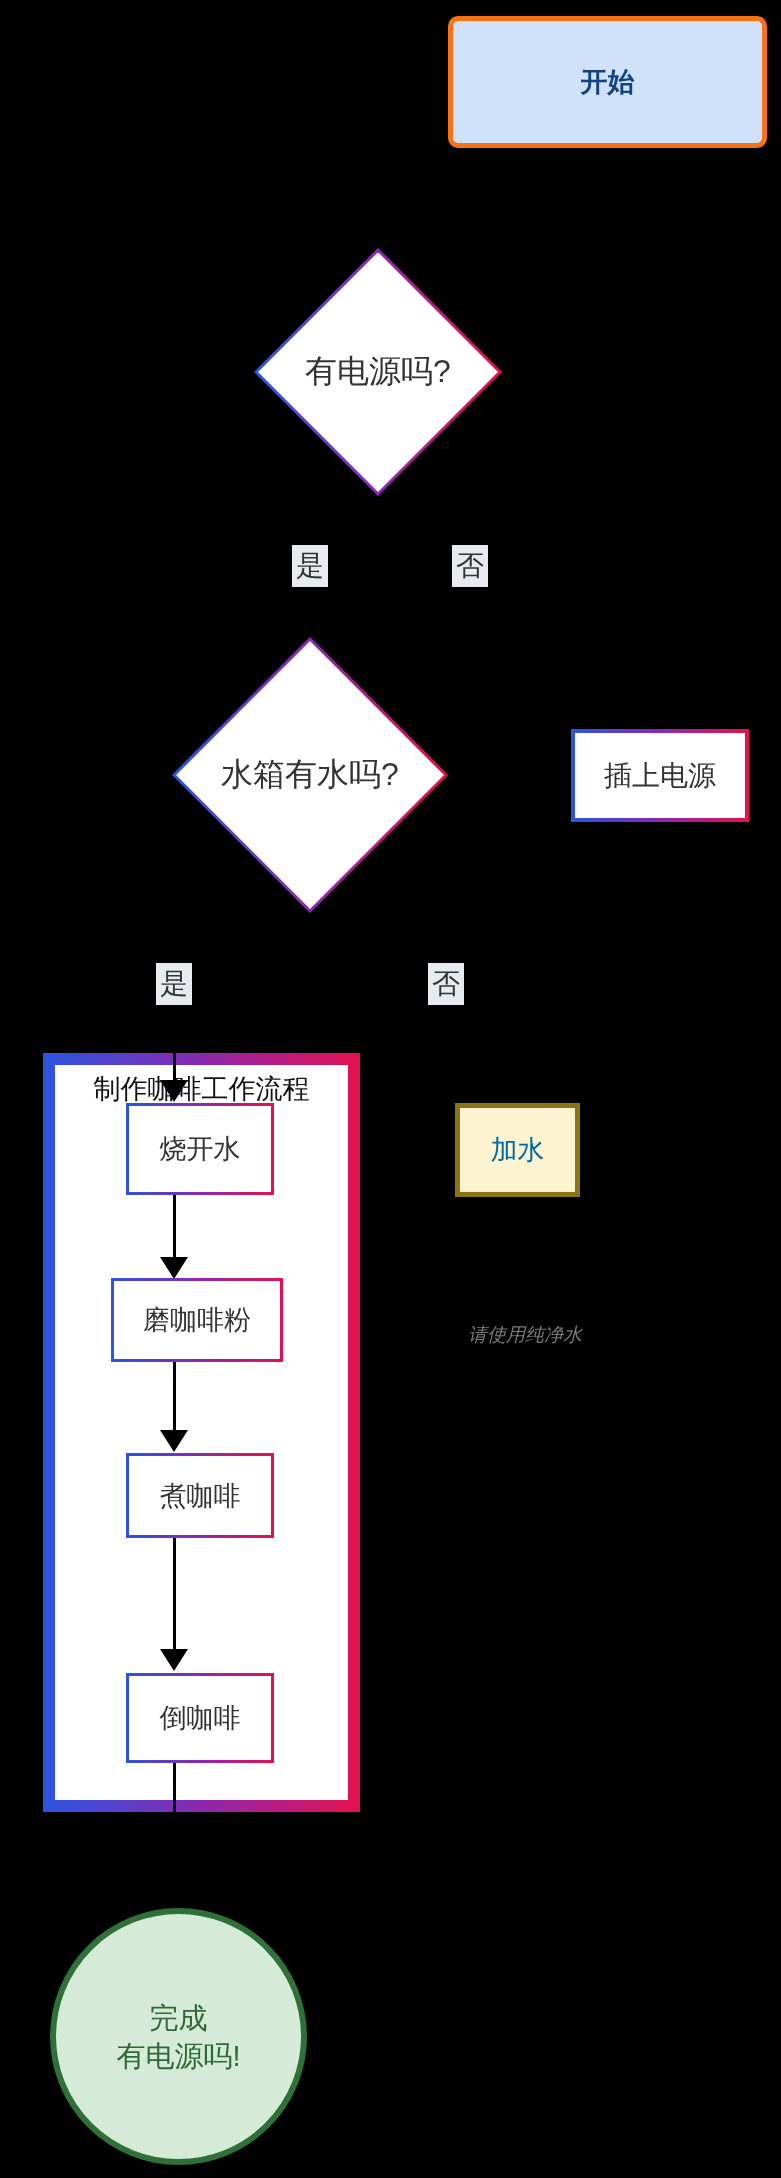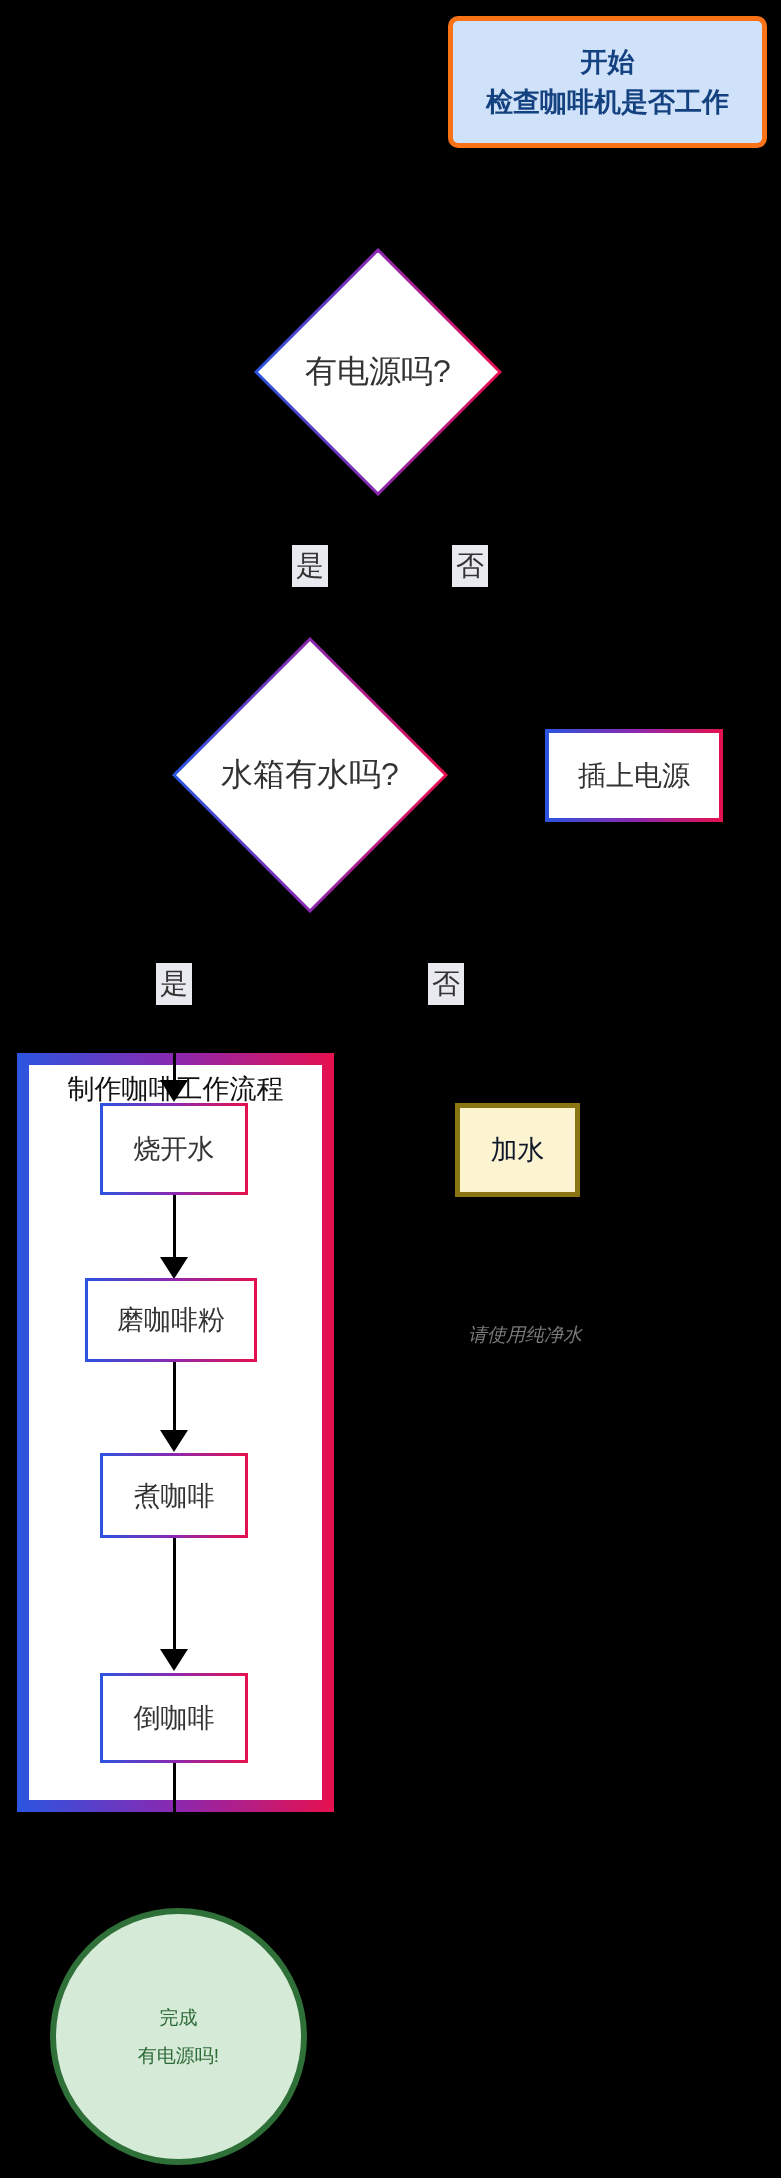--- a/index.html
+++ b/index.html
@@ -25,21 +25,21 @@
     position:absolute;left:0;top:0;width:100%;height:100%;
     display:flex;justify-content:center;align-items:center;
     font-size:32px;color:#333;
   }
   .d1{left:254px;top:248px;width:248px;height:248px;}
   .d2{left:172px;top:637px;width:276px;height:276px;}
 
   
   .grad-wrap{
     background:linear-gradient(90deg,#2a55e0 0%,#8c28b0 50%,#e6104e 100%);
-    box-sizing:border-box;z-index:3;
+    box-sizing:border-box;z-index:3;margin-left:26px;
   }
   .grad-wrap .inner{
     width:100%;height:100%;background:#fff;box-sizing:border-box;
     display:flex;justify-content:center;align-items:center;
     font-size:27px;color:#333;
   }
   .plug-box{left:545px;top:729px;width:178px;height:93px;padding:4px;z-index:2;}
   .plug-box .inner{font-size:28px;}
 
   
@@ -78,54 +78,53 @@
   .lineB{top:1195px;height:64px;} .headB{top:1257px;}
   .lineC{top:1362px;height:70px;} .headC{top:1430px;}
   .lineD{top:1538px;height:113px;} .headD{top:1649px;}
   .lineE{top:1763px;height:49px;}
 
   
   .add-water{
     left:455px;top:1103px;width:125px;height:94px;box-sizing:border-box;
     background:#fcf4d1;border:5px solid #8a7514;
     display:flex;justify-content:center;align-items:center;
-    font-size:27px;color:#0f172a;z-index:2;
+    font-size:27px;color:#0369a1;z-index:2;
   }
 
   
   .note-text{
     left:430px;top:1322px;width:190px;text-align:center;white-space:nowrap;
     font-size:19px;font-style:italic;font-weight:500;color:#7a7a7a;z-index:2;
   }
 
   
   .finish-circle{
     left:50px;top:1908px;width:257px;height:257px;box-sizing:border-box;
     background:#d6ead8;border:6px solid #2e7038;border-radius:50%;
     display:flex;flex-direction:column;justify-content:center;align-items:center;
-    color:#2d6b36;font-size:19px;font-weight:500;line-height:38px;text-align:center;
+    color:#2d6b36;font-size:29px;font-weight:500;line-height:38px;text-align:center;
     z-index:2;
   }
 </style>
 </head>
 <body>
 
 <svg width="0" height="0" style="position:absolute" aria-hidden="true">
   <defs>
     <linearGradient id="gradStroke" x1="0" y1="0" x2="1" y2="0">
       <stop offset="0" stop-color="#2a55e0"></stop>
       <stop offset="0.5" stop-color="#8c28b0"></stop>
       <stop offset="1" stop-color="#e6104e"></stop>
     </linearGradient>
   </defs>
 </svg>
 
 <div class="abs start-box">
   <div>开始</div>
-  <div>检查咖啡机是否工作</div>
 </div>
 
 <div class="abs diamond d1">
   <svg width="248" height="248" viewBox="0 0 248 248">
     <polygon points="124,2 246,124 124,246 2,124" fill="#ffffff" stroke="url(#gradStroke)" stroke-width="3"></polygon>
   </svg>
   <div class="dtext">有电源吗?</div>
 </div>
 
 <div class="abs edge-label yes1">是</div>

